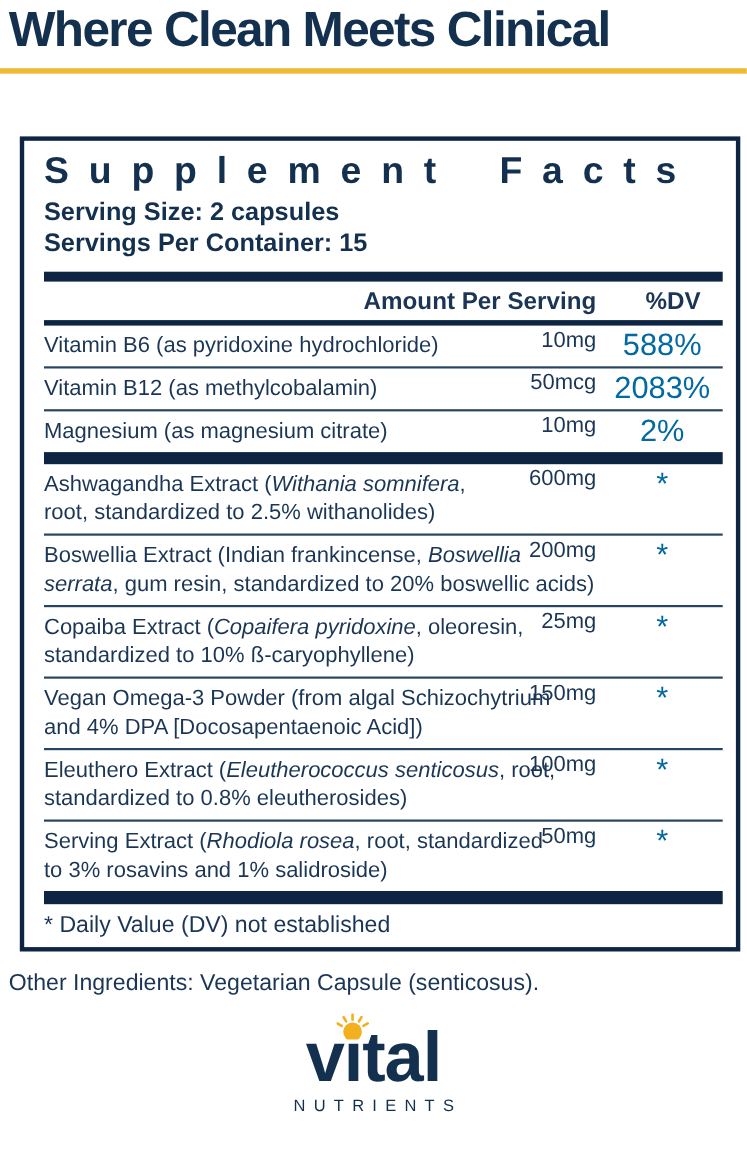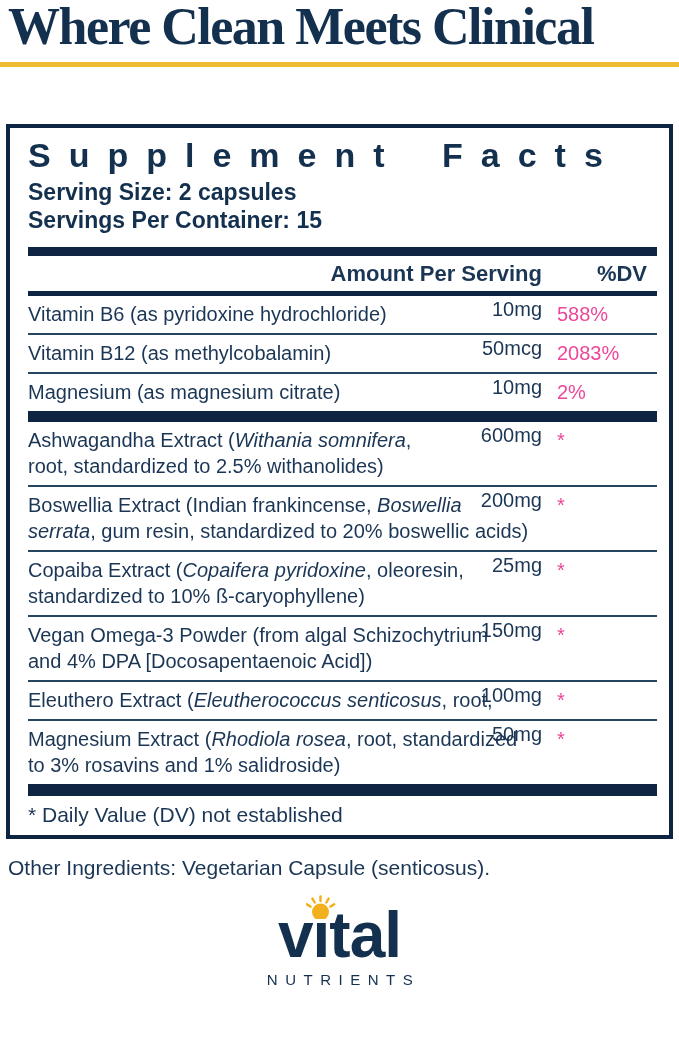--- a/index.html
+++ b/index.html
@@ -5,59 +5,59 @@
   html,body{margin:0;padding:0;}
   body{
     width:679px;height:1046px;overflow:hidden;background:#ffffff;
     font-family:"Liberation Sans", sans-serif;color:#1b3655;
     -webkit-font-smoothing:antialiased;
   }
   .page{position:relative;width:679px;height:1046px;}
 
   .title{
     margin:2px 0 0 0;padding:0 0 0 8px;
-    font-size:52px;line-height:50px;font-weight:bold;
-    letter-spacing:-1.5px;color:#14304f;white-space:nowrap;font-family:Liberation Serif, serif;
+    font-size:45px;line-height:50px;font-weight:bold;
+    letter-spacing:-1.5px;color:#14304f;white-space:nowrap;
   }
   .gold-rule{height:5px;background:#eebb33;margin-top:10px;}
 
   .panel{
-    margin:57px 6px 0 6px;border:4px solid #0d2543;
+    margin:57px 6px 0 18px;border:4px solid #0d2543;
     padding:0 12px 0 18px;background:#ffffff;
   }
   .sf-heading{
     margin:6px 0 0 0;font-size:34px;line-height:42px;font-weight:bold;
     letter-spacing:18px;word-spacing:12px;color:#14304f;white-space:nowrap;
     overflow:hidden;
   }
   .serving-line{font-size:23px;line-height:28px;font-weight:bold;color:#14304f;}
   .serving-line.first{margin-top:2px;}
 
   .bar{background:#0d2543;}
   .bar-top{height:9px;margin-top:13px;}
   .bar-header{height:5px;}
   .bar-mid{height:11px;}
   .bar-bottom{height:12px;}
 
   .cols-header{position:relative;height:35px;}
   .cols-header .col{position:absolute;top:0;line-height:35px;font-size:22px;font-weight:bold;color:#1b3655;}
   .col-amount{right:115px;}
-  .col-dv{right:10px;}
+  .col-dv{right:20px;}
 
   .row{position:relative;padding:5px 0 6px 0;}
   .row.sep{border-top:2px solid #28455f;}
   .row .ln{display:block;font-size:20px;line-height:26px;color:#1b3655;}
   .row .lat{font-style:italic;text-align:right;}
   .row .amount{
     position:absolute;top:0;right:115px;width:110px;text-align:right;
     font-size:20px;line-height:26px;color:#1b3655;
   }
   .row .dv{
-    position:absolute;top:5px;right:10px;width:90px;text-align:left;
-    font-size:20px;line-height:26px;color:#ec4899;
+    position:absolute;top:5px;right:10px;width:90px;text-align:center;
+    font-size:28px;line-height:26px;color:#0369a1;
   }
   .footnote{font-size:21px;line-height:26px;padding:6px 0 7px 0;color:#1b3655;}
 
   .other-ingredients{margin:16px 0 0 8px;font-size:21px;line-height:26px;color:#1b3655;}
 
   .logo{margin-top:22px;text-align:center;}
   .brand{
     position:relative;display:inline-block;
     font-size:64px;line-height:64px;font-weight:bold;color:#14304f;
     letter-spacing:-1px;
@@ -148,28 +148,29 @@
         <span class="ln"><span>Vegan Omega-3 Powder (from algal Schizochytrium</span><i class="lat"></i><span></span></span>
         <span class="ln"><span>and 4% DPA [Docosapentaenoic Acid])</span><i class="lat"></i><span></span></span>
       </div>
       <span class="amount">150mg</span>
       <span class="dv">*</span>
     </div>
 
     <div class="row sep">
       <div class="name">
         <span class="ln"><span>Eleuthero Extract (</span><i class="lat">Eleutherococcus senticosus</i><span>, root,</span></span>
+        <span class="ln"><span>standardized to 0.8% eleutherosides)</span><i class="lat"></i><span></span></span>
       </div>
       <span class="amount">100mg</span>
       <span class="dv">*</span>
     </div>
 
     <div class="row sep">
       <div class="name">
-        <span class="ln"><span>Magnesium Extract (</span><i class="lat">Rhodiola rosea</i><span>, root, standardized</span></span>
+        <span class="ln"><span>Serving Extract (</span><i class="lat">Rhodiola rosea</i><span>, root, standardized</span></span>
         <span class="ln"><span>to 3% rosavins and 1% salidroside)</span><i class="lat"></i><span></span></span>
       </div>
       <span class="amount">50mg</span>
       <span class="dv">*</span>
     </div>
 
     <div class="bar bar-bottom"></div>
 
     <div class="footnote">* Daily Value (DV) not established</div>
   </div>

